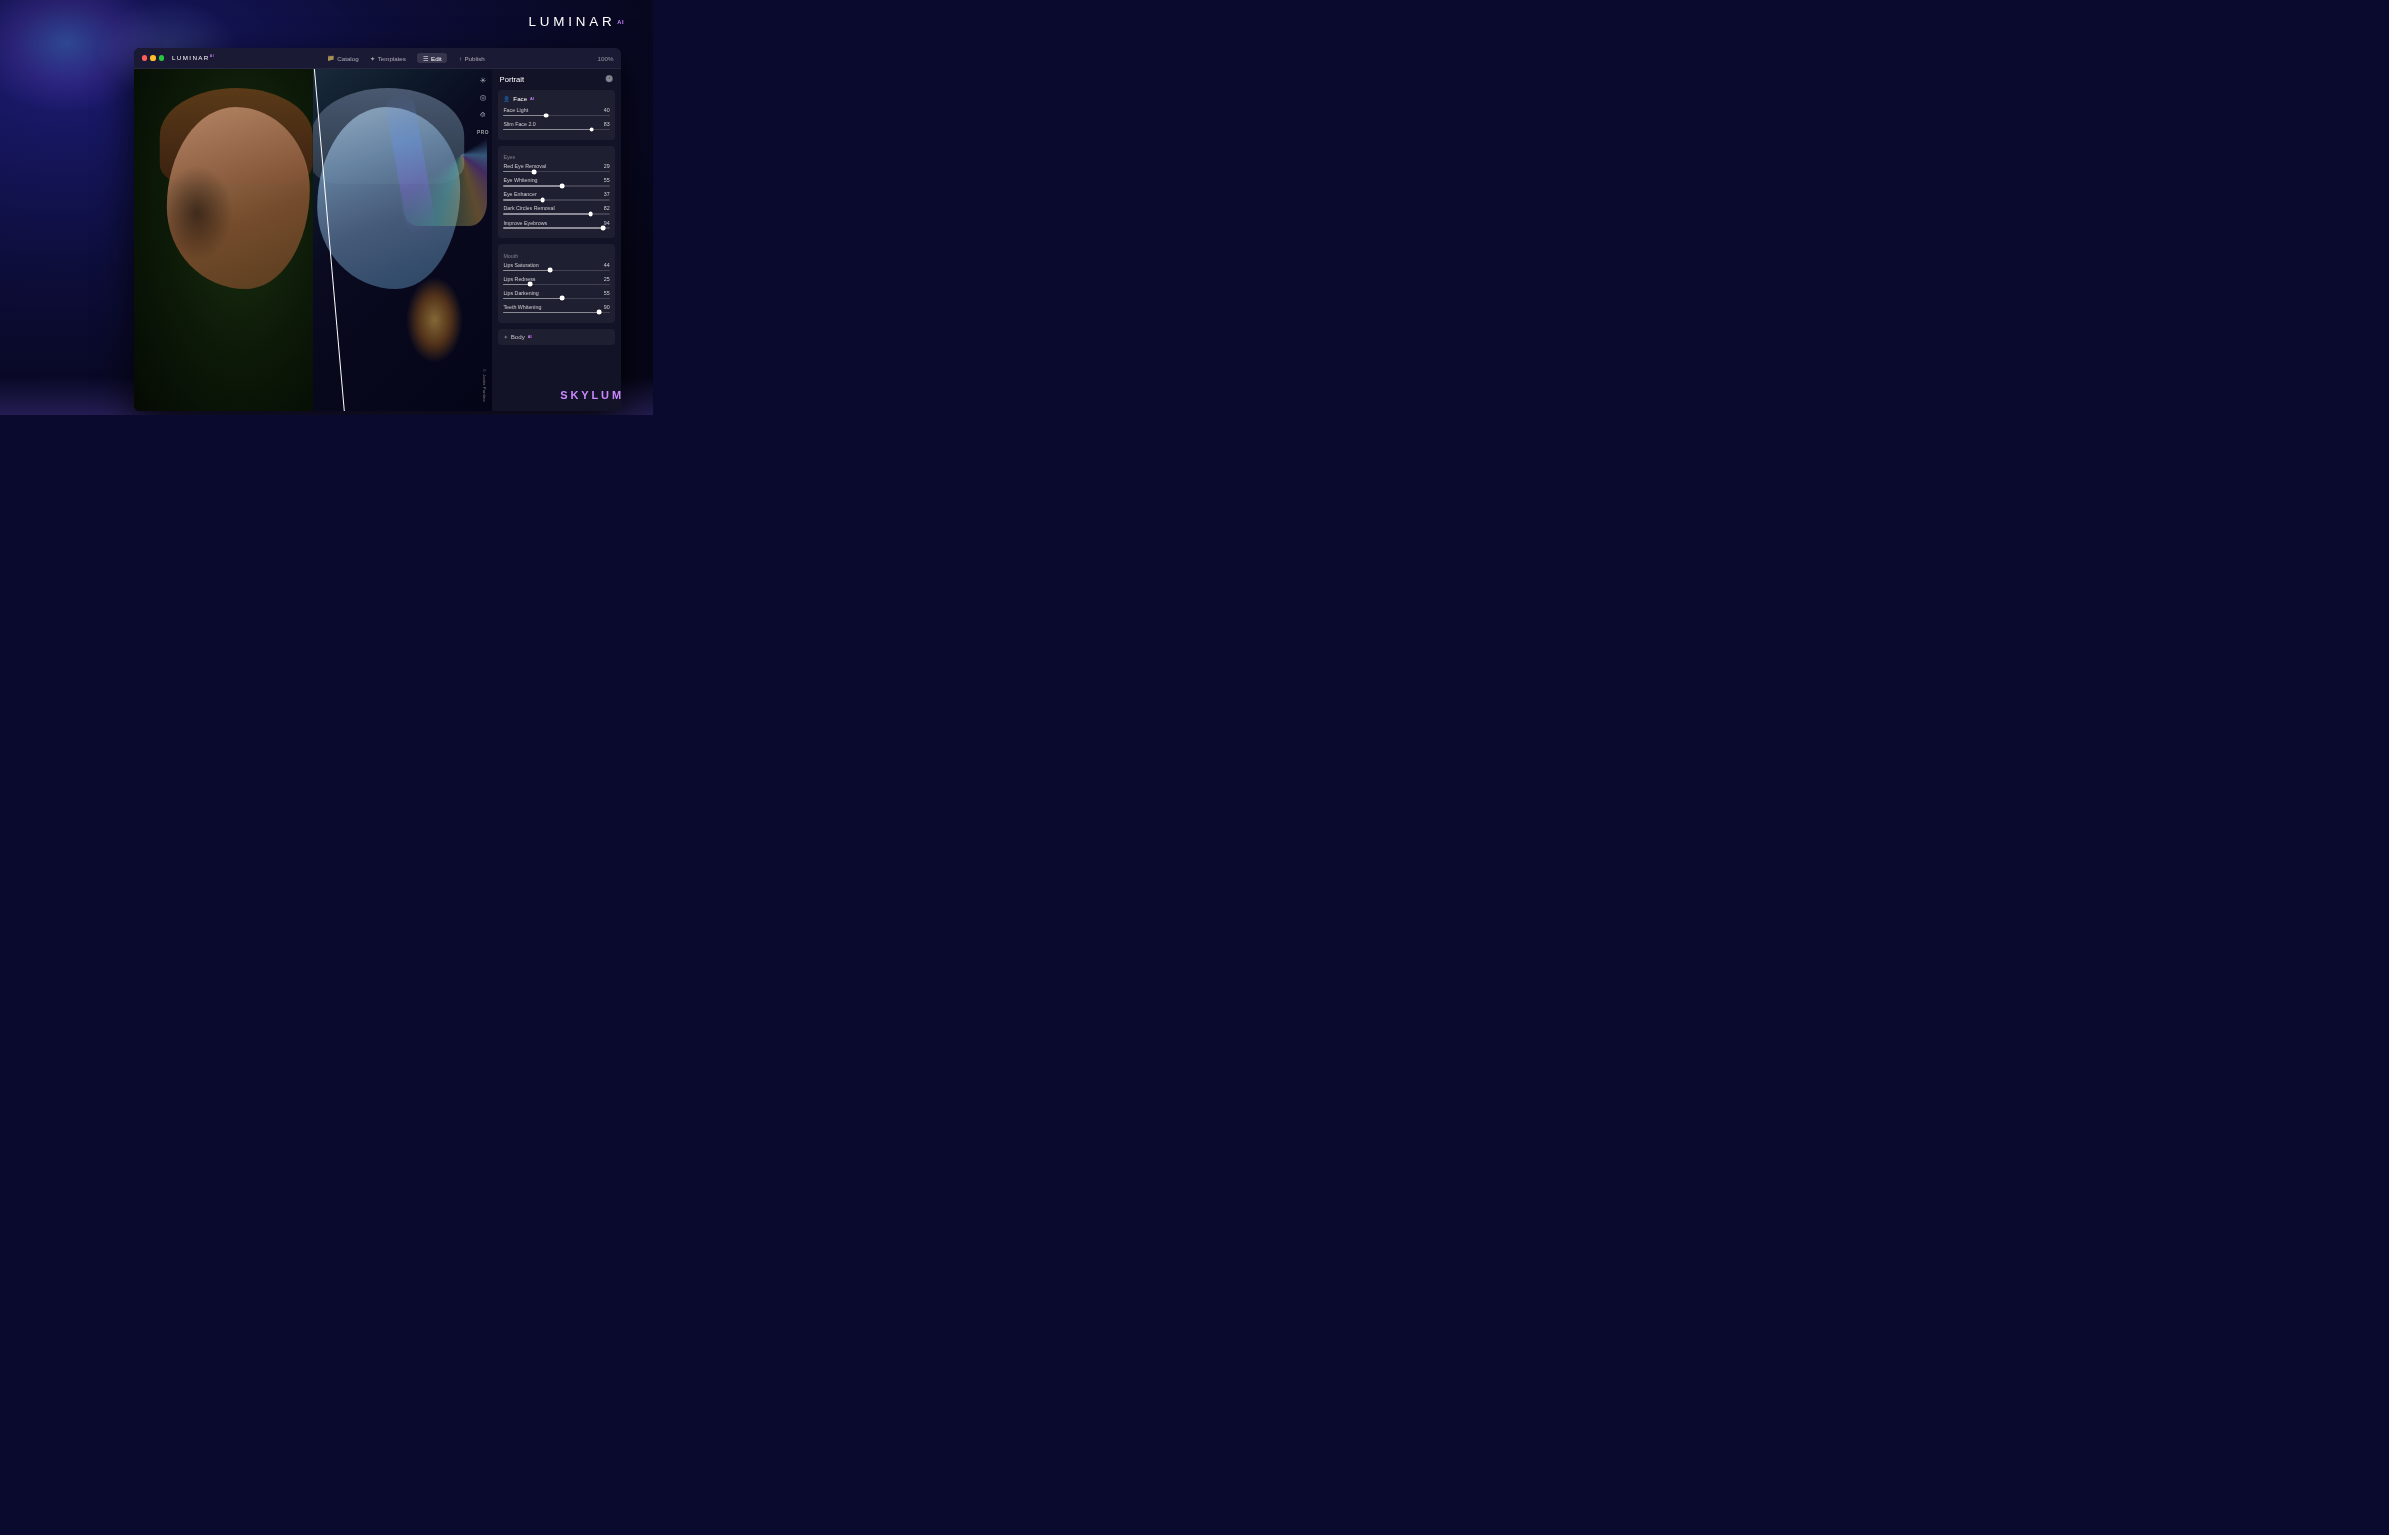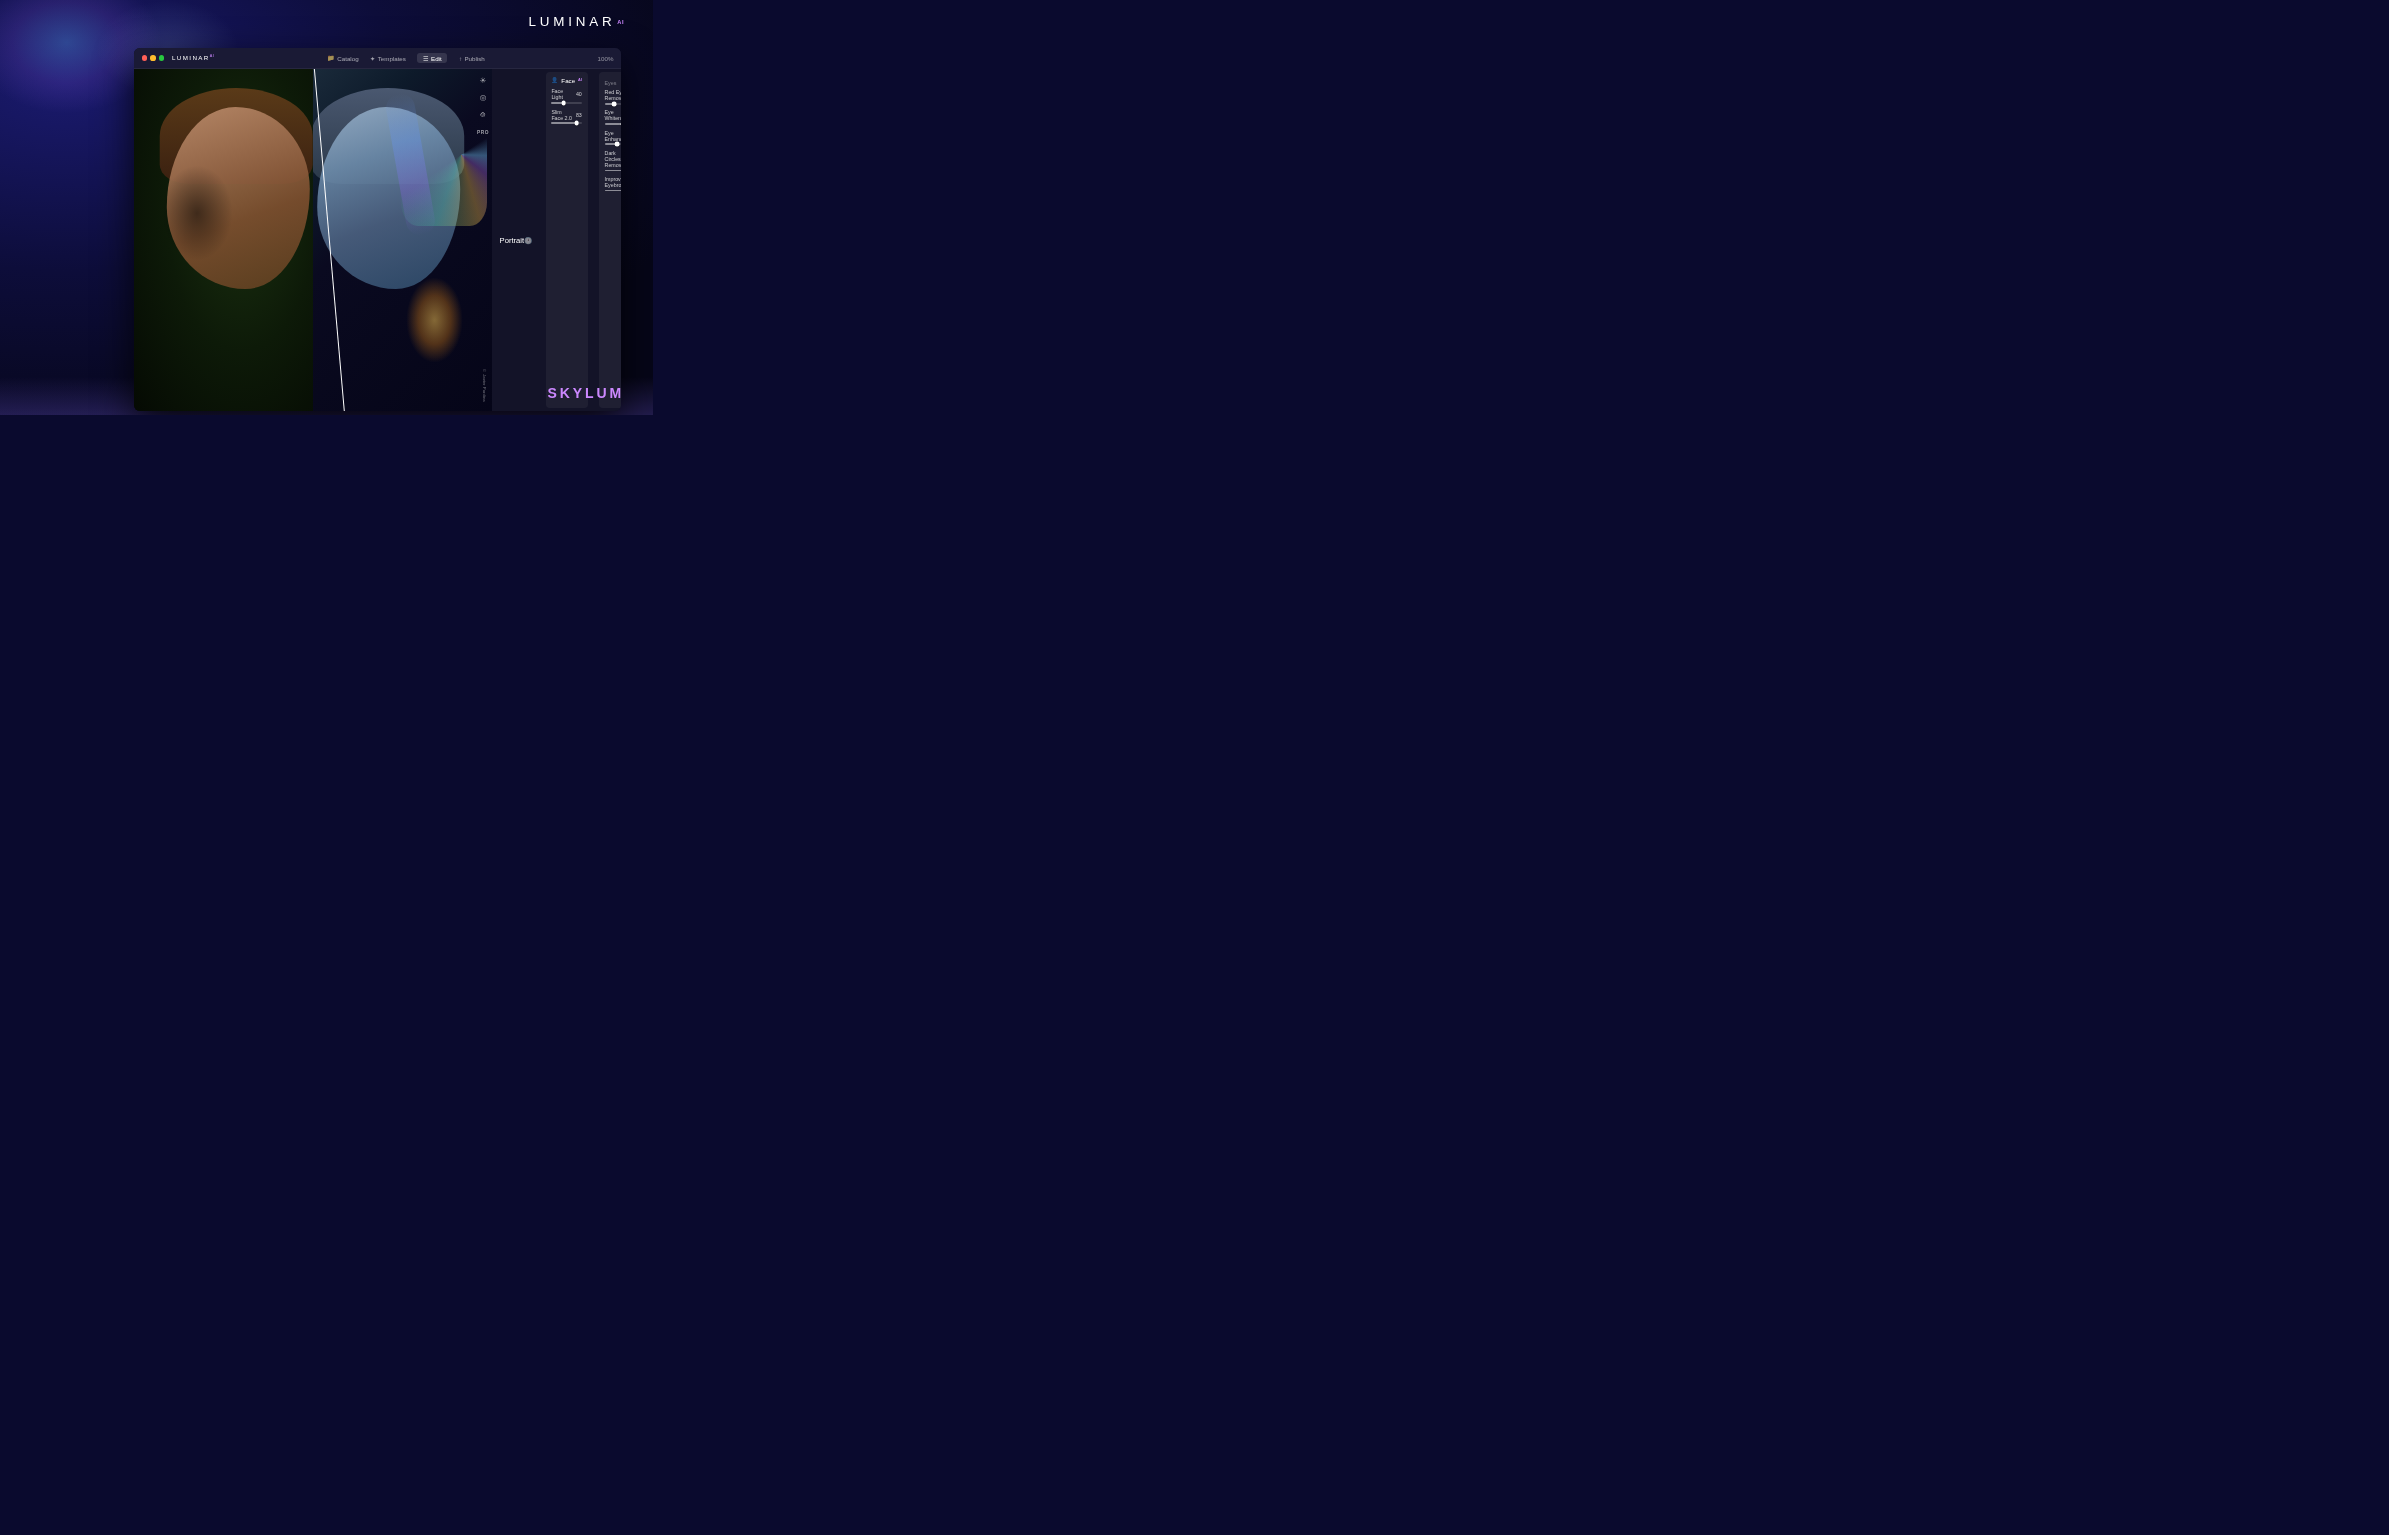--- a/index.html
+++ b/index.html
@@ -64,21 +64,21 @@
       vertical-align: super;
     }
 
     
     .skylum-logo {
       position: absolute;
       bottom: 14.3px;
       right: 29px;
       z-index: 10;
       color: #cc88ff;
-      font-size: 14px;
+      font-size: 11px;
       font-weight: 600;
       letter-spacing: 2.9px;
     }
 
     
     .app-window {
       position: absolute;
       top: 48px;
       left: 134px;
       width: 487px;
@@ -219,21 +219,21 @@
       font-size: 4.3px;
       writing-mode: vertical-rl;
       z-index: 20;
     }
 
     
     .right-panel {
       width: 129px;
       background: #131328;
       display: flex;
-      flex-direction: row;
+      flex-direction: column;
       overflow-y: auto;
       flex-shrink: 0;
     }
 
     .right-panel::-webkit-scrollbar { width: 1.9px; }
     .right-panel::-webkit-scrollbar-track { background: transparent; }
     .right-panel::-webkit-scrollbar-thumb { background: rgba(255,255,255,0.2); border-radius: 1px; }
 
     
     .panel-header {

